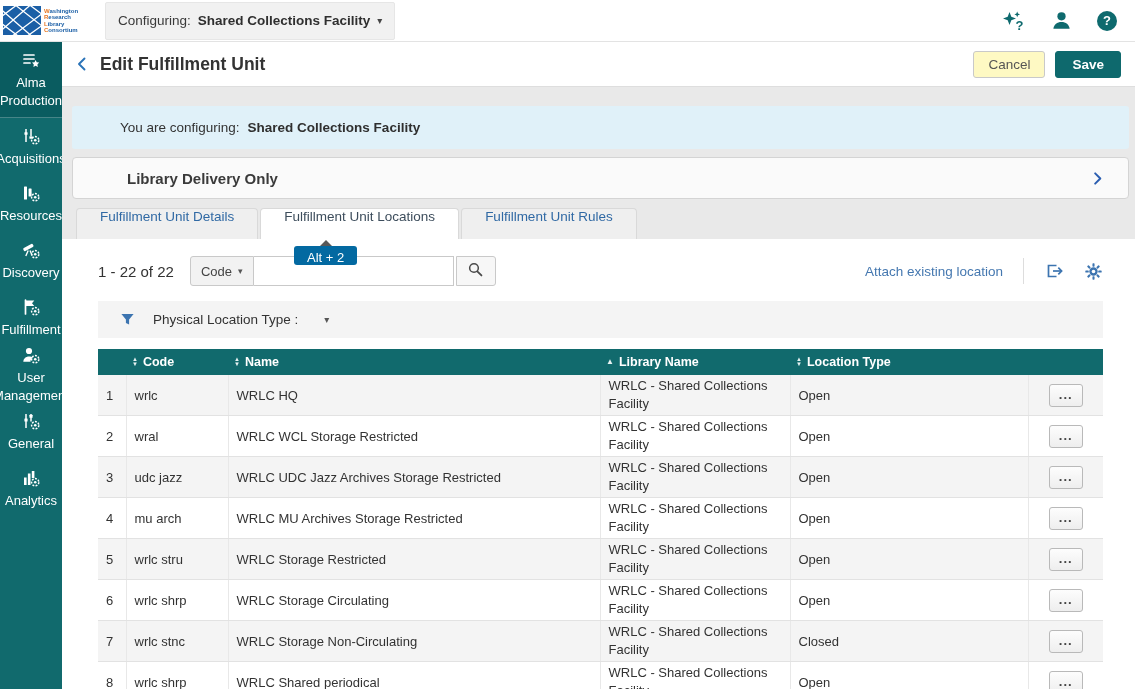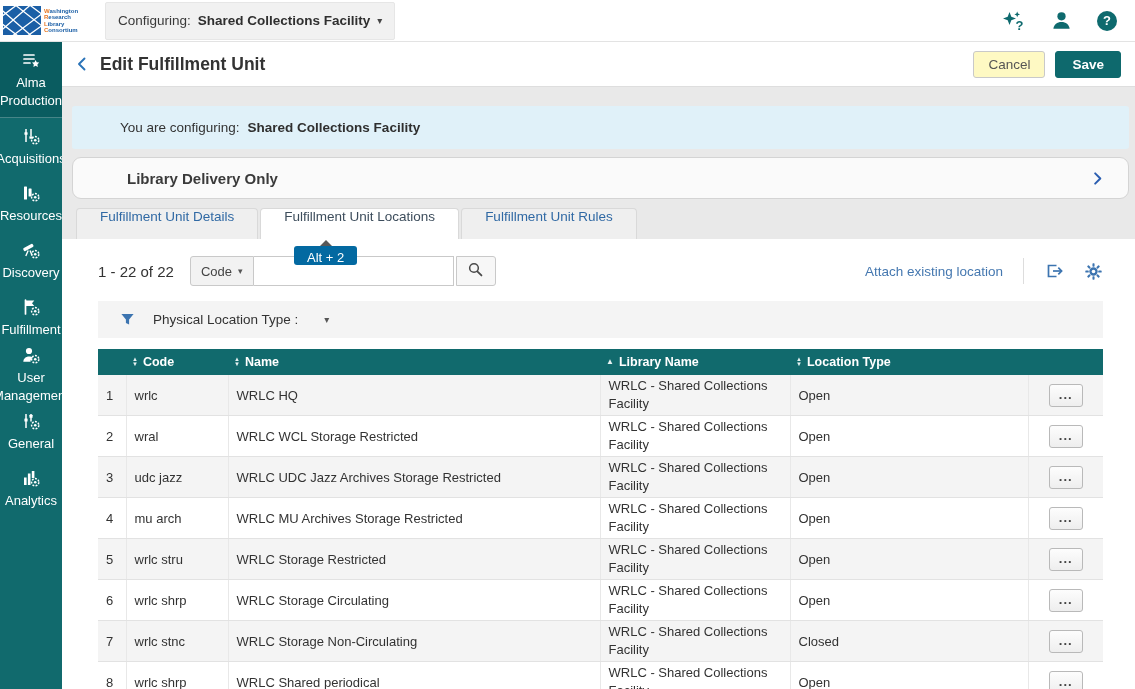--- a/index.html
+++ b/index.html
@@ -46,21 +46,21 @@
   .btn-cancel { height:27px; padding:0 14px; background:#fef9c3; border:1px solid #c9c9c9;
     border-radius:3px; color:#555; font-size:13.5px; cursor:pointer; font-family:inherit; }
   .btn-save { height:27px; padding:0 16px; background:#0e696d; border:1px solid #0e696d;
     border-radius:3px; color:#fff; font-size:13.5px; font-weight:bold; cursor:pointer; font-family:inherit; }
 
   .info-bar { margin:19px 6px 0 10px; height:43px; background:#e0f1f9; border-radius:3px;
     display:flex; align-items:center; gap:8px; padding-left:48px; font-size:13.5px; color:#333; }
   .info-bar strong { color:#2f2f2f; }
 
   .section-panel { margin:8px 6px 0 10px; height:42px; background:#fafafa;
-    border:1px solid #d4d4d4; border-radius:9px; display:flex; align-items:center;
+    border:1px solid #d4d4d4; border-radius:4px; display:flex; align-items:center;
     padding:0 22px 0 54px; cursor:pointer; }
   .section-title { font-size:15px; font-weight:bold; color:#3a3a3a; }
   .section-chevron { margin-left:auto; width:16px; height:16px; display:flex; align-items:center; }
 
   .tabbar { margin:9px 0 0 14px; height:31px; flex:0 0 31px; display:flex; }
   .tab { height:31px; padding:0 23px; display:flex; align-items:flex-start; cursor:pointer;
     background:#efefef; border:1px solid #d9d9d9; border-bottom:none;
     border-radius:4px 4px 0 0; margin-right:2px; }
   .tab-label { font-size:13.5px; color:#3069a4; }
   .tab.active { background:#fff; border-color:#d9d9d9; }

